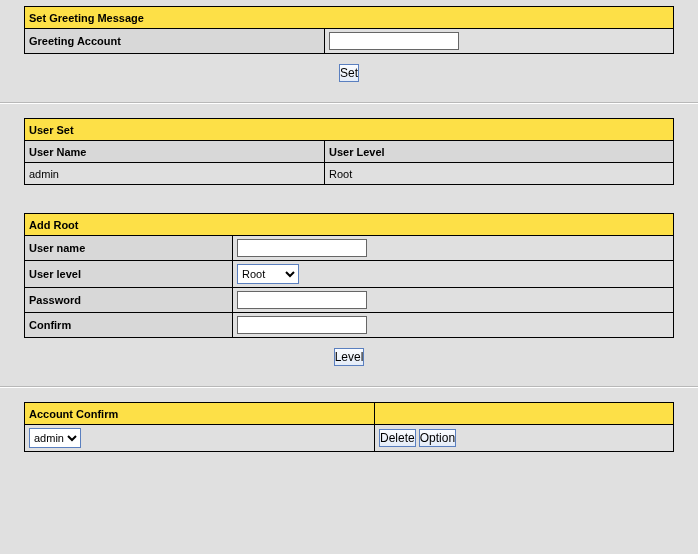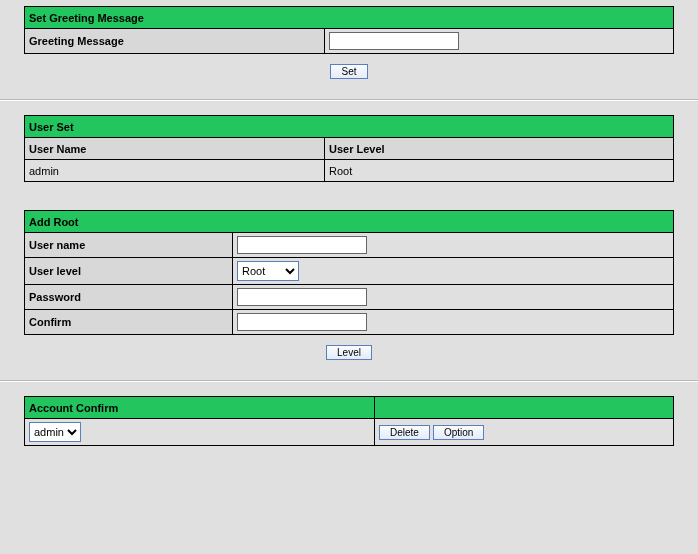--- a/index.html
+++ b/index.html
@@ -28,21 +28,21 @@
     table.cfg td, table.cfg th {
       border: 1px solid #000;
       text-align: left;
       font-weight: normal;
       padding: 3px 4px;
       font-size: 11px;
       height: 22px;
     }
     table.cfg .heading td {
       font-weight: bold;
-      background: #22c55e;
+      background: #fde047;
       height: 22px;
     }
     table.cfg .header td {
       font-weight: bold;
       background: #d8d8d8;
     }
     table.cfg .rowlabel {
       font-weight: bold;
       background: #d8d8d8;
       width: 208px;
@@ -65,43 +65,43 @@
       font-size: 11px;
       padding: 0 2px;
     }
     select {
       font-size: 11px;
       height: 20px;
       border: 1px solid #5a7fbf;
       background: #fff;
     }
     button.btn {
-      font-size: 10px;
-      padding: 1px 10px;
+      font-size: 12px;
+      padding: 1px 0;
       border: 1px solid #5a7fbf;
       border-radius: 0;
       background: linear-gradient(#fafcff, #e4ecf8);
       color: #000;
       cursor: pointer;
     }
     .half { width: 300px; }
     .spacer { height: 28px; }
     .account-left { width: 350px; }
   </style>
 </head>
 <body>
 
 <div class="section">
   <table class="cfg">
     <tbody>
         <tr class="heading">
       <td colspan="2">Set Greeting Message</td>
     </tr>
     <tr>
-      <td class="rowlabel-wide">Greeting Message</td>
+      <td class="rowlabel-wide">Greeting Account</td>
       <td class="datacell">
         <input type="text" value="" style="">
       </td>
     </tr>
   </tbody>
     </table>
   <div class="btn-center">
     <button class="btn">Set</button>
   </div>
 </div>

